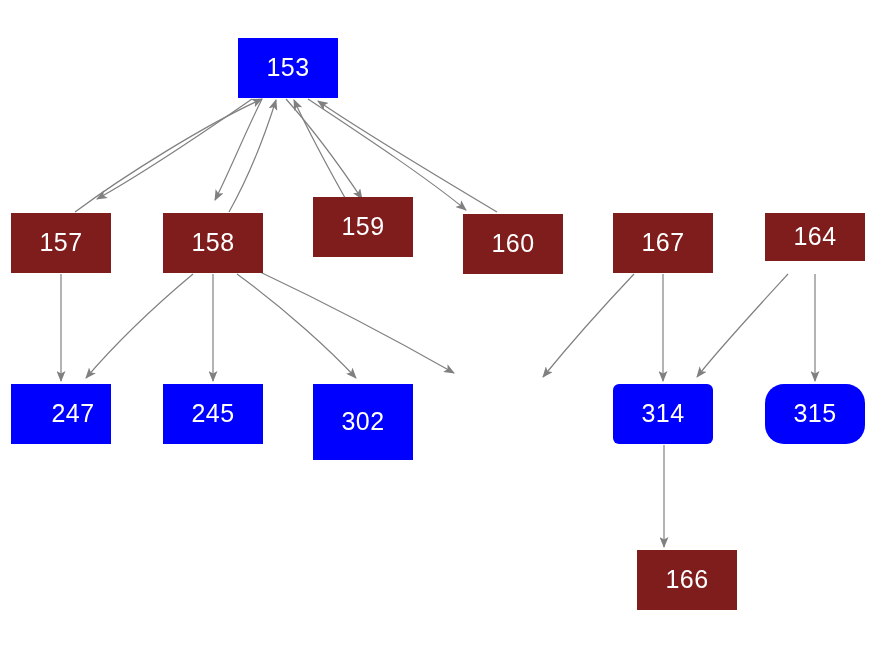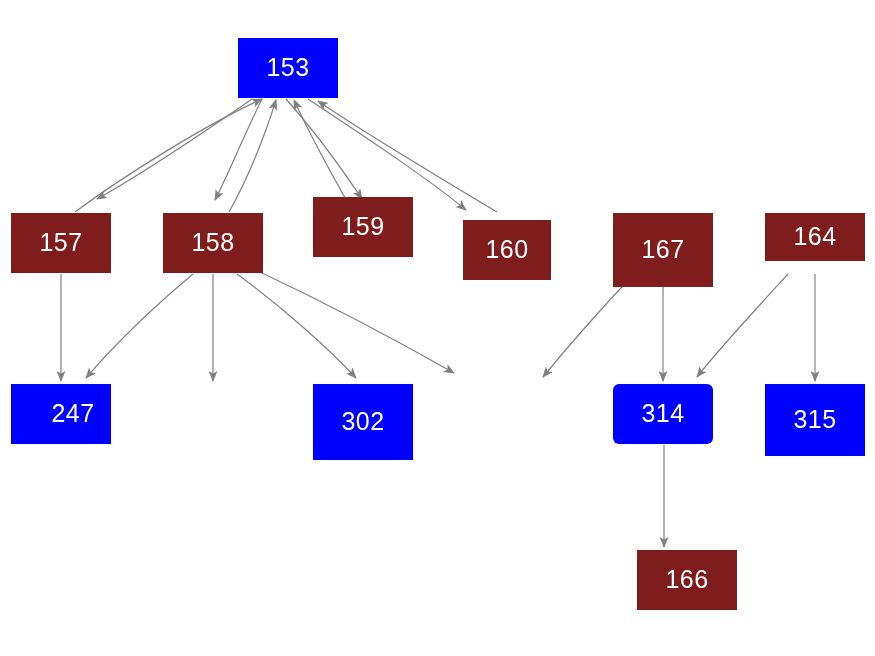--- a/index.html
+++ b/index.html
@@ -95,39 +95,42 @@
       </div>
       <div class="graph-node node-red" style="left: 11px; top: 213px; width: 100px; height: 60px;">
         <span class="node-label">157</span>
       </div>
       <div class="graph-node node-red" style="left: 163px; top: 213px; width: 100px; height: 60px;">
         <span class="node-label">158</span>
       </div>
       <div class="graph-node node-red" style="left: 313px; top: 197px; width: 100px; height: 60px;">
         <span class="node-label">159</span>
       </div>
-      <div class="graph-node node-red" style="left: 463px; top: 220px; width: 88px; height: 60px;">
+      <div class="graph-node node-red" style="left: 463px; top: 214px; width: 100px; height: 60px;">
         <span class="node-label">160</span>
       </div>
-      <div class="graph-node node-red" style="left: 613px; top: 213px; width: 100px; height: 74px;">
+      <div class="graph-node node-red" style="left: 613px; top: 213px; width: 100px; height: 60px;">
         <span class="node-label">167</span>
       </div>
       <div class="graph-node node-red" style="left: 765px; top: 213px; width: 100px; height: 48px;">
         <span class="node-label">164</span>
       </div>
       <div class="graph-node node-blue" style="left: 11px; top: 384px; width: 100px; height: 60px; padding-left: 24px;">
         <span class="node-label">247</span>
       </div>
+      <div class="graph-node node-blue" style="left: 163px; top: 384px; width: 100px; height: 60px;">
+        <span class="node-label">245</span>
+      </div>
       <div class="graph-node node-blue" style="left: 313px; top: 384px; width: 100px; height: 76px;">
         <span class="node-label">302</span>
       </div>
       <div class="graph-node node-blue" style="left: 613px; top: 384px; width: 100px; height: 60px; border-radius: 6px;">
         <span class="node-label">314</span>
       </div>
-      <div class="graph-node node-blue" style="left: 765px; top: 384px; width: 100px; height: 72px;">
+      <div class="graph-node node-blue" style="left: 765px; top: 384px; width: 100px; height: 60px; border-radius: 19px;">
         <span class="node-label">315</span>
       </div>
       <div class="graph-node node-red" style="left: 637px; top: 550px; width: 100px; height: 60px;">
         <span class="node-label">166</span>
       </div>
     </div>
 
 </div>
 
 </body></html>

